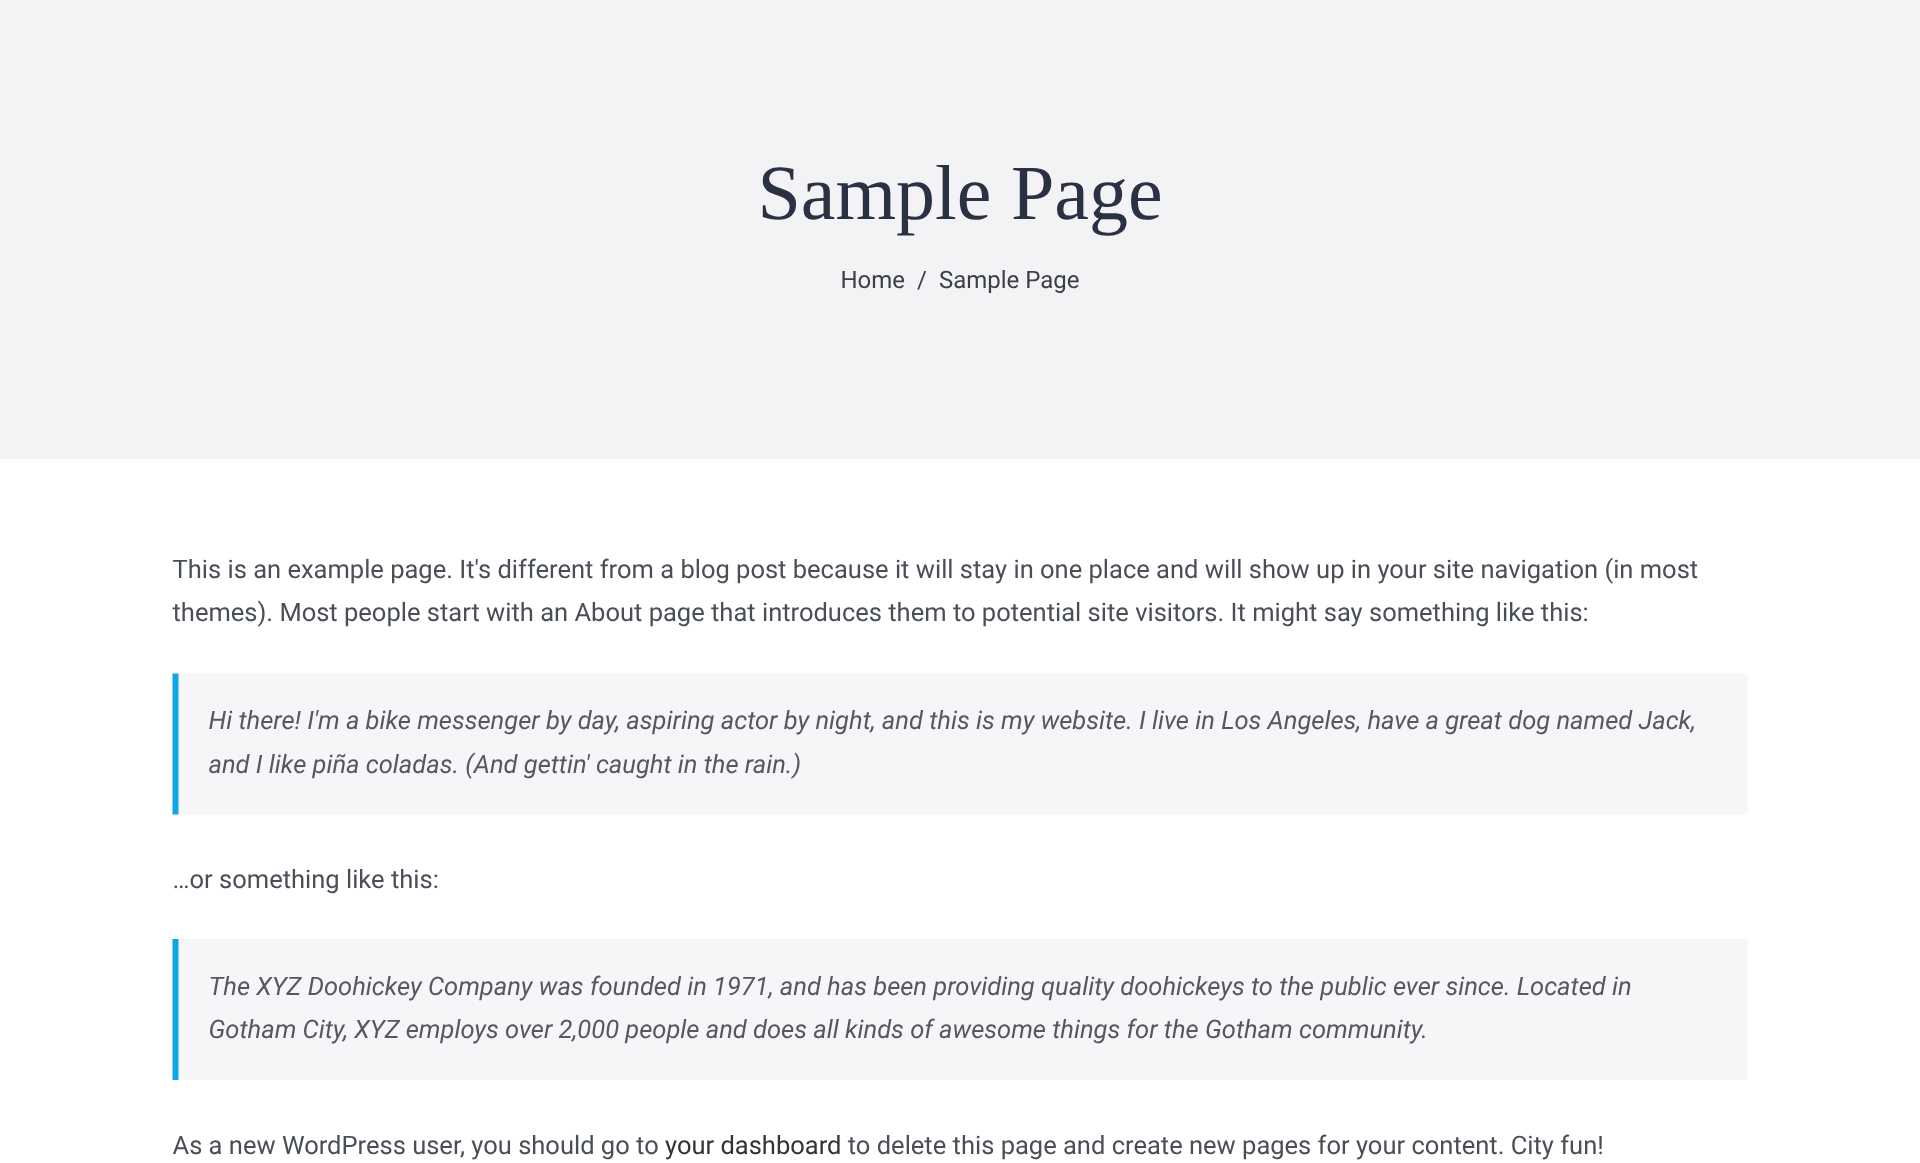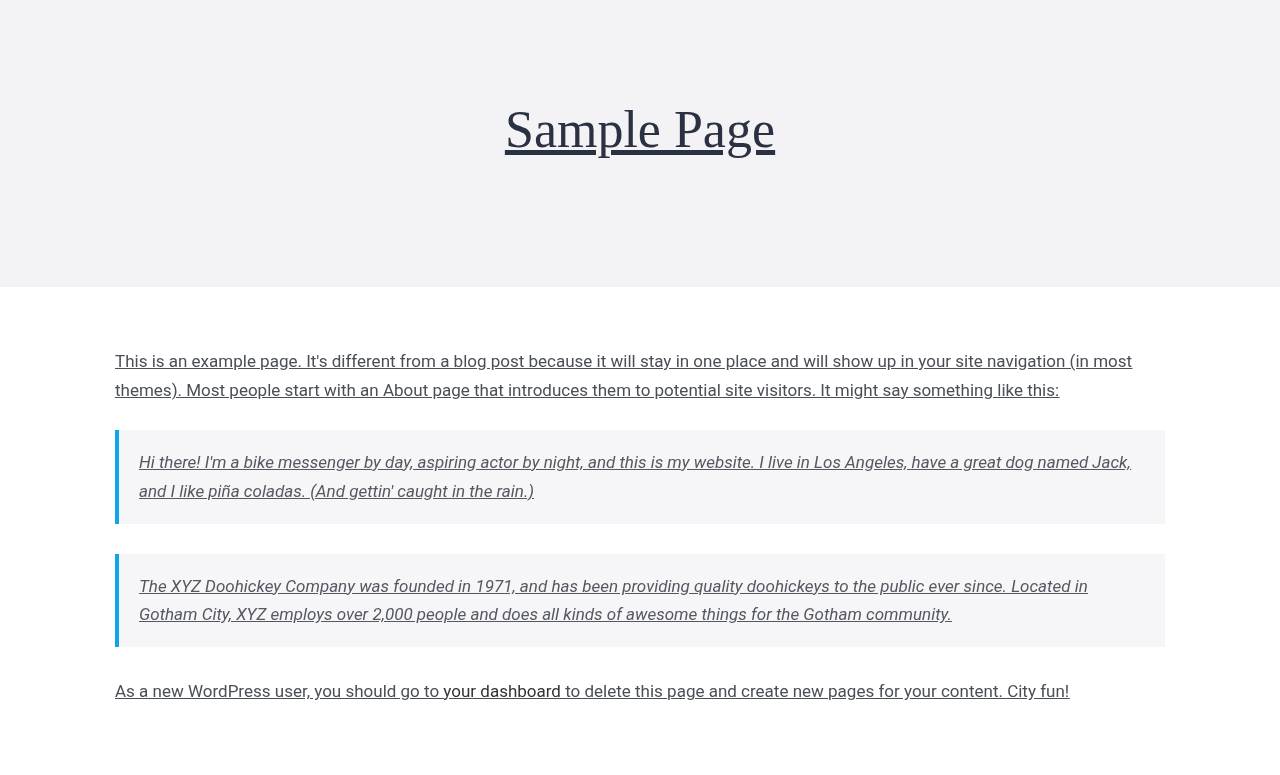--- a/index.html
+++ b/index.html
@@ -1,19 +1,18 @@
 <!DOCTYPE html>
 <html><head>
   <meta charset="utf-8">
   <style>
     * {
       margin: 0;
       padding: 0;
       box-sizing: border-box;
-      text-decoration: underline;
     }
     body {
       font-family: -apple-system, BlinkMacSystemFont, "Segoe UI", Roboto, "Helvetica Neue", Arial, sans-serif;
       color: #333;
       background: #fff;
     }
     .header-section {
       background: #f3f3f5;
       padding: 100px 20px 110px;
       text-align: center;
@@ -61,26 +60,32 @@
       color: #333;
       text-decoration: none;
       text-align: right;
     }
   </style>
 </head>
 <body>
 
 <div class="header-section">
   <h1 class="page-title">Sample Page</h1>
+  <div class="breadcrumb">
+    <a href="#">Home</a>
+    <span class="breadcrumb-sep">/</span>
+    <span>Sample Page</span>
+  </div>
 </div>
 
 <div class="content">
   <p>This is an example page. It's different from a blog post because it will stay in one place and will show up in your site navigation (in most themes). Most people start with an About page that introduces them to potential site visitors. It might say something like this:</p>
 
   <blockquote>Hi there! I'm a bike messenger by day, aspiring actor by night, and this is my website. I live in Los Angeles, have a great dog named Jack, and I like piña coladas. (And gettin' caught in the rain.)</blockquote>
 
+  <p>…or something like this:</p>
 
   <blockquote>The XYZ Doohickey Company was founded in 1971, and has been providing quality doohickeys to the public ever since. Located in Gotham City, XYZ employs over 2,000 people and does all kinds of awesome things for the Gotham community.</blockquote>
 
   <p>
     <span>As a new WordPress user, you should go to </span><a href="#" class="inline-link">your dashboard</a><span> to delete this page and create new pages for your content. City fun!</span>
   </p>
 </div>
 
 </body></html>

